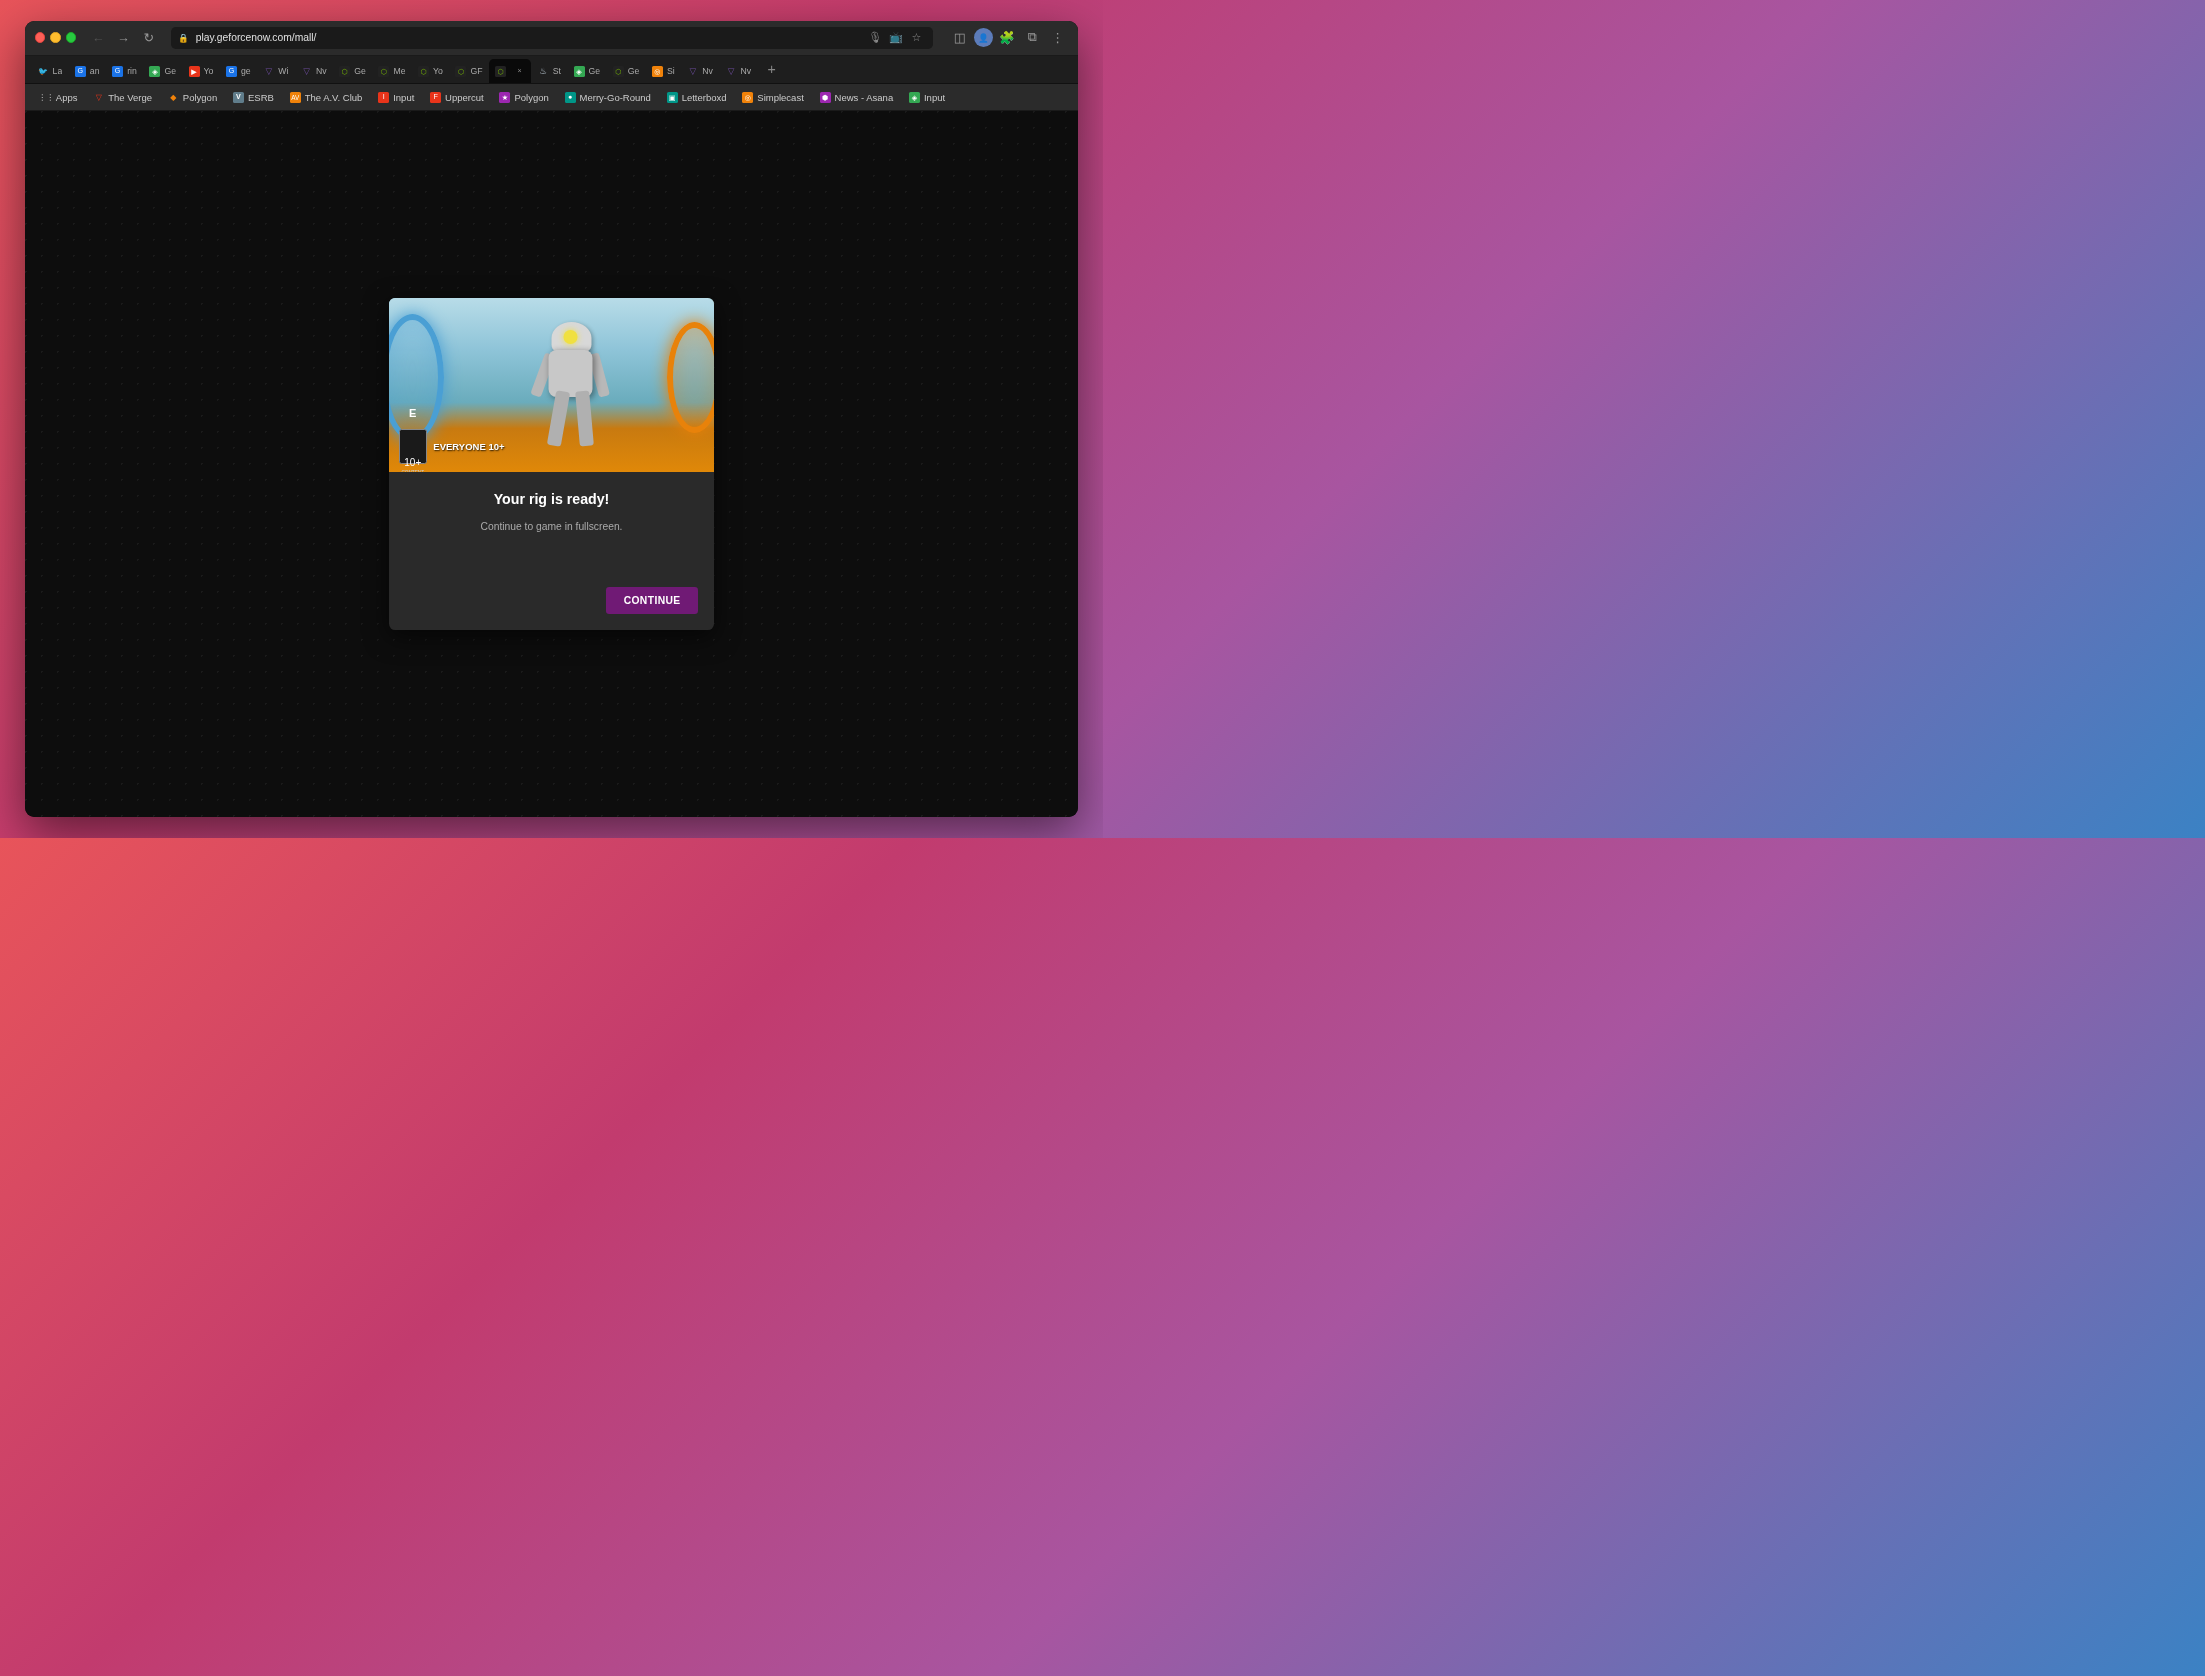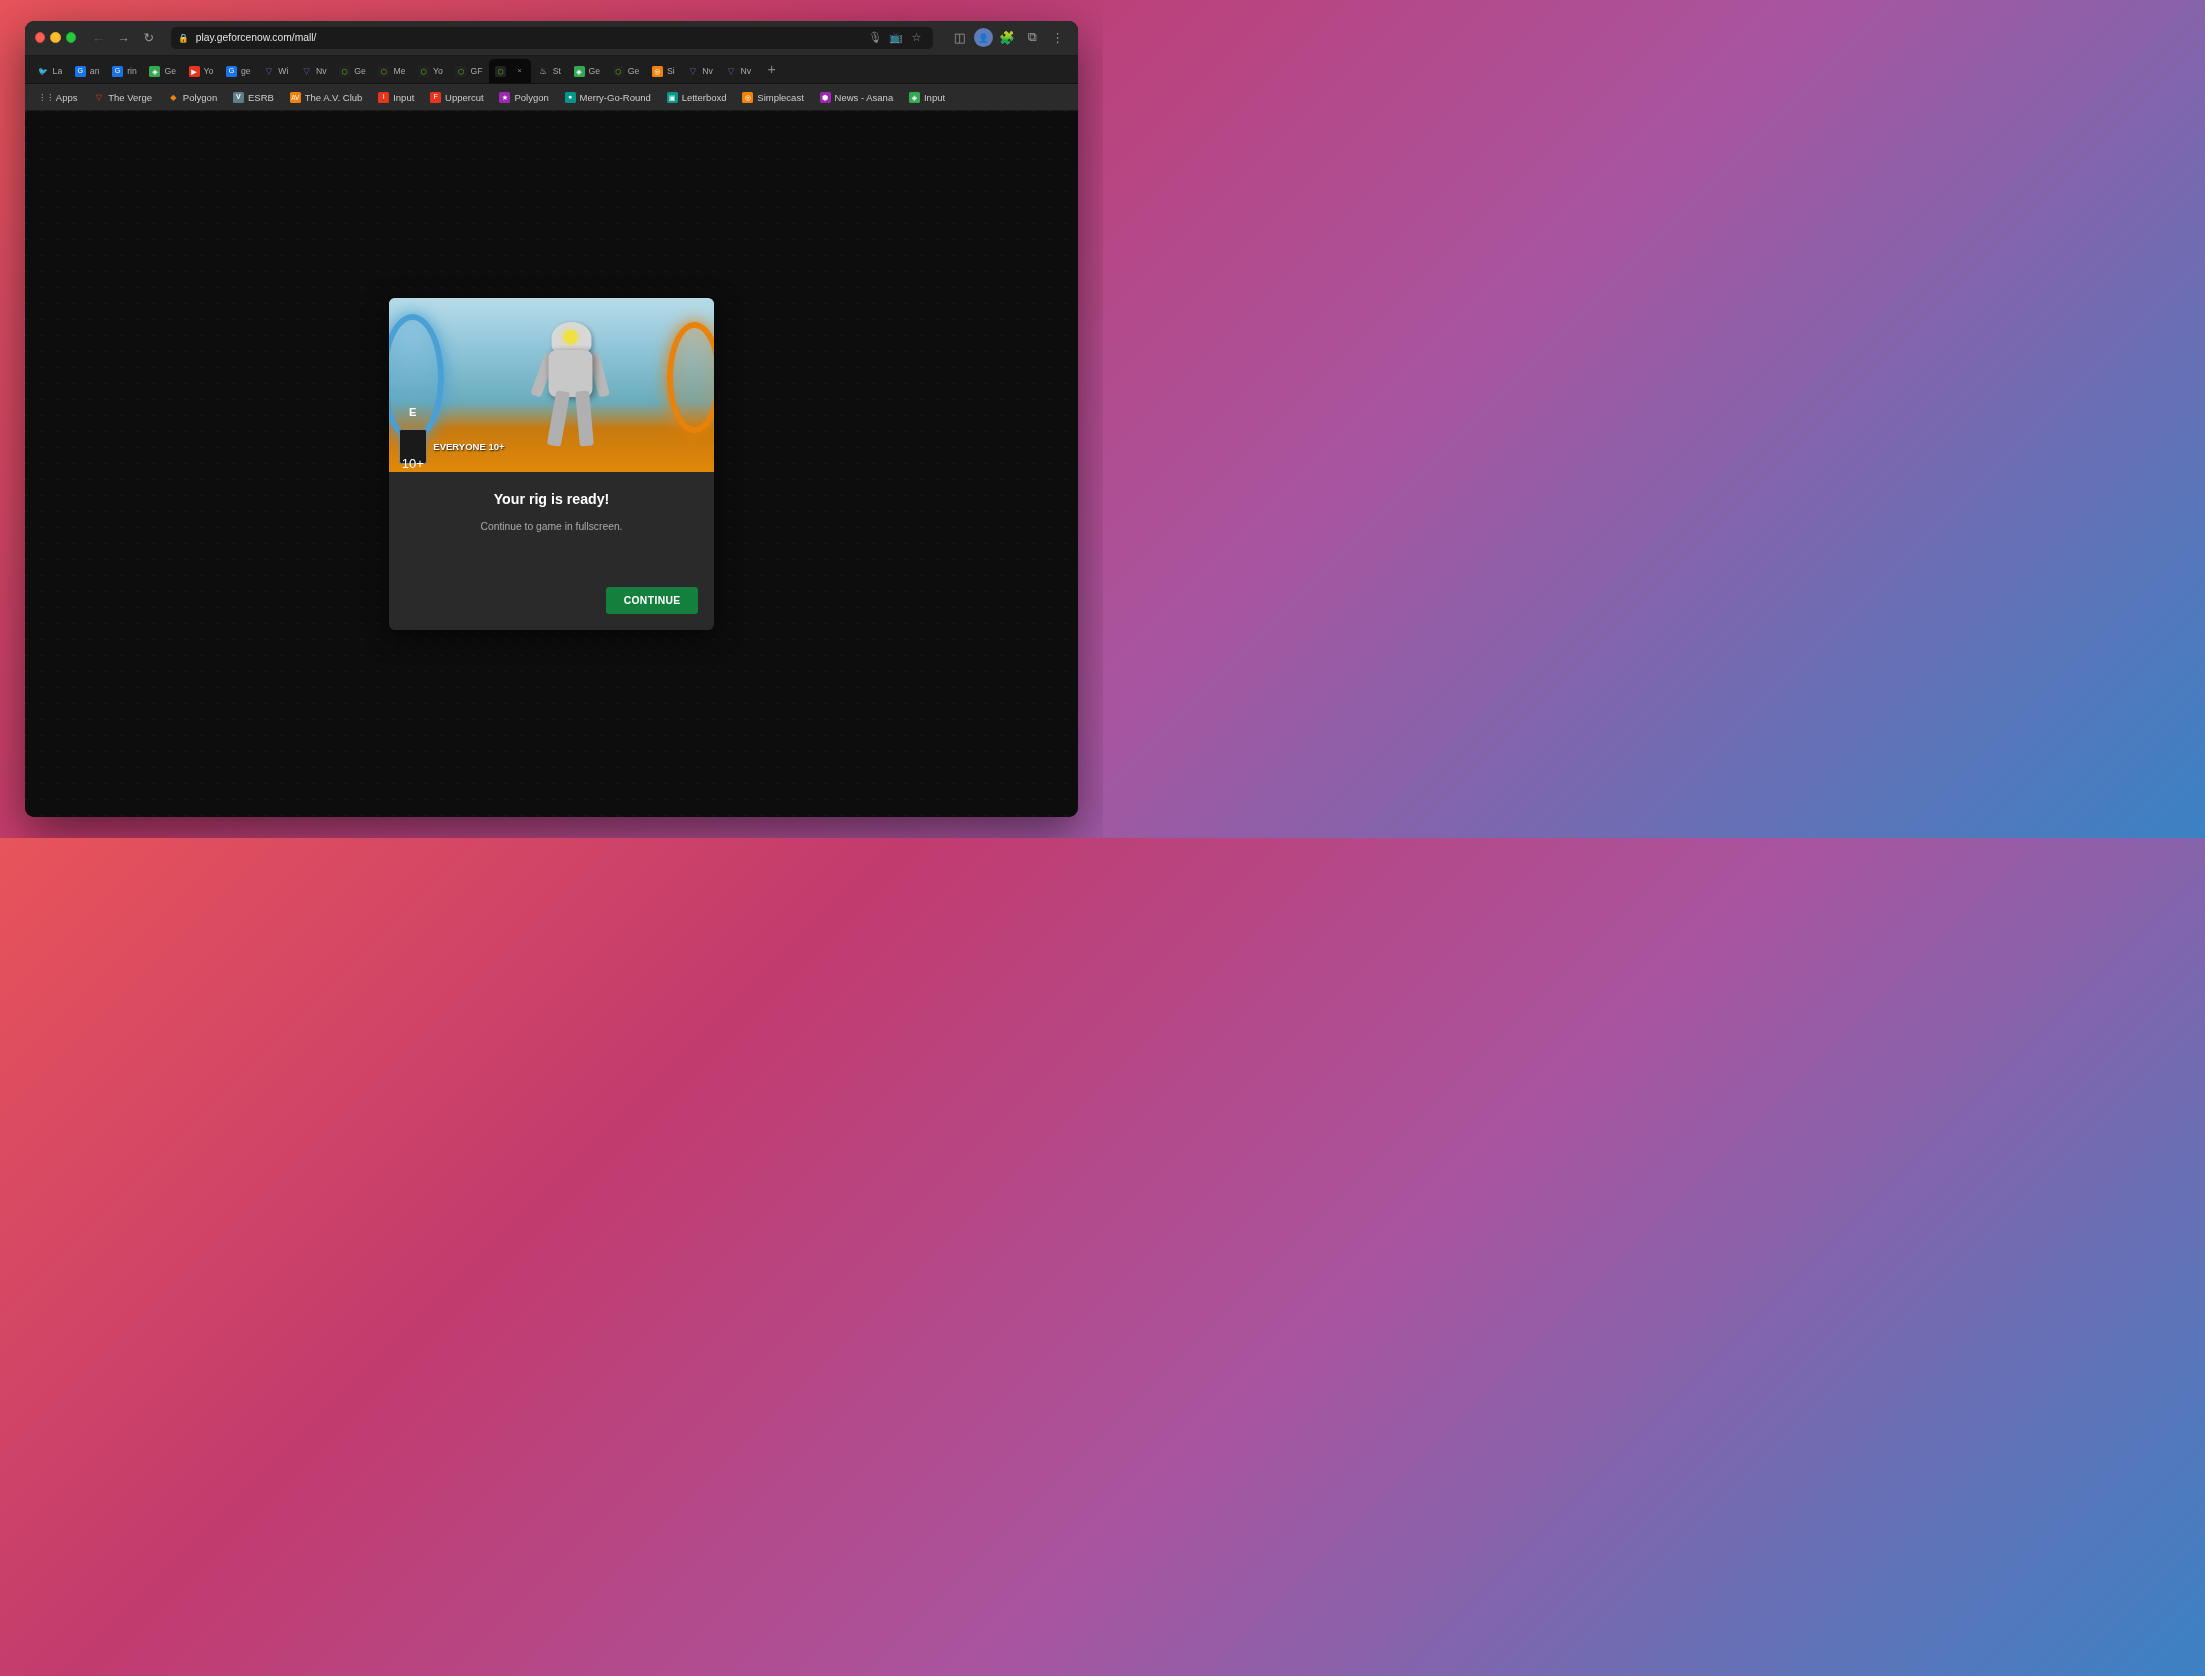--- a/index.html
+++ b/index.html
@@ -411,21 +411,21 @@
     }
 
     .esrb-e {
       font-size: 11px;
       font-weight: 900;
       color: #fff;
       line-height: 1;
     }
 
     .esrb-10 {
-      font-size: 13px;
+      font-size: 10px;
       color: #fff;
       line-height: 1;
       margin-top: 39px;
     }
 
     .esrb-bottom {
       font-size: 4.7px;
       color: #ccc;
       text-align: center;
       margin-top: 1.6px;
@@ -457,21 +457,21 @@
       font-size: 10.3px;
       color: #aaa;
       text-align: center;
       margin-bottom: 79px;
     }
 
     .continue-btn {
       position: absolute;
       bottom: 16px;
       right: 16px;
-      background: #15803d;
+      background: #701a75;
       color: #fff;
       font-size: 10.3px;
       font-weight: 700;
       letter-spacing: 0.4px;
       padding: 8px 17.4px;
       border-radius: 3.2px;
       border: none;
       cursor: pointer;
       text-transform: uppercase;
     }

